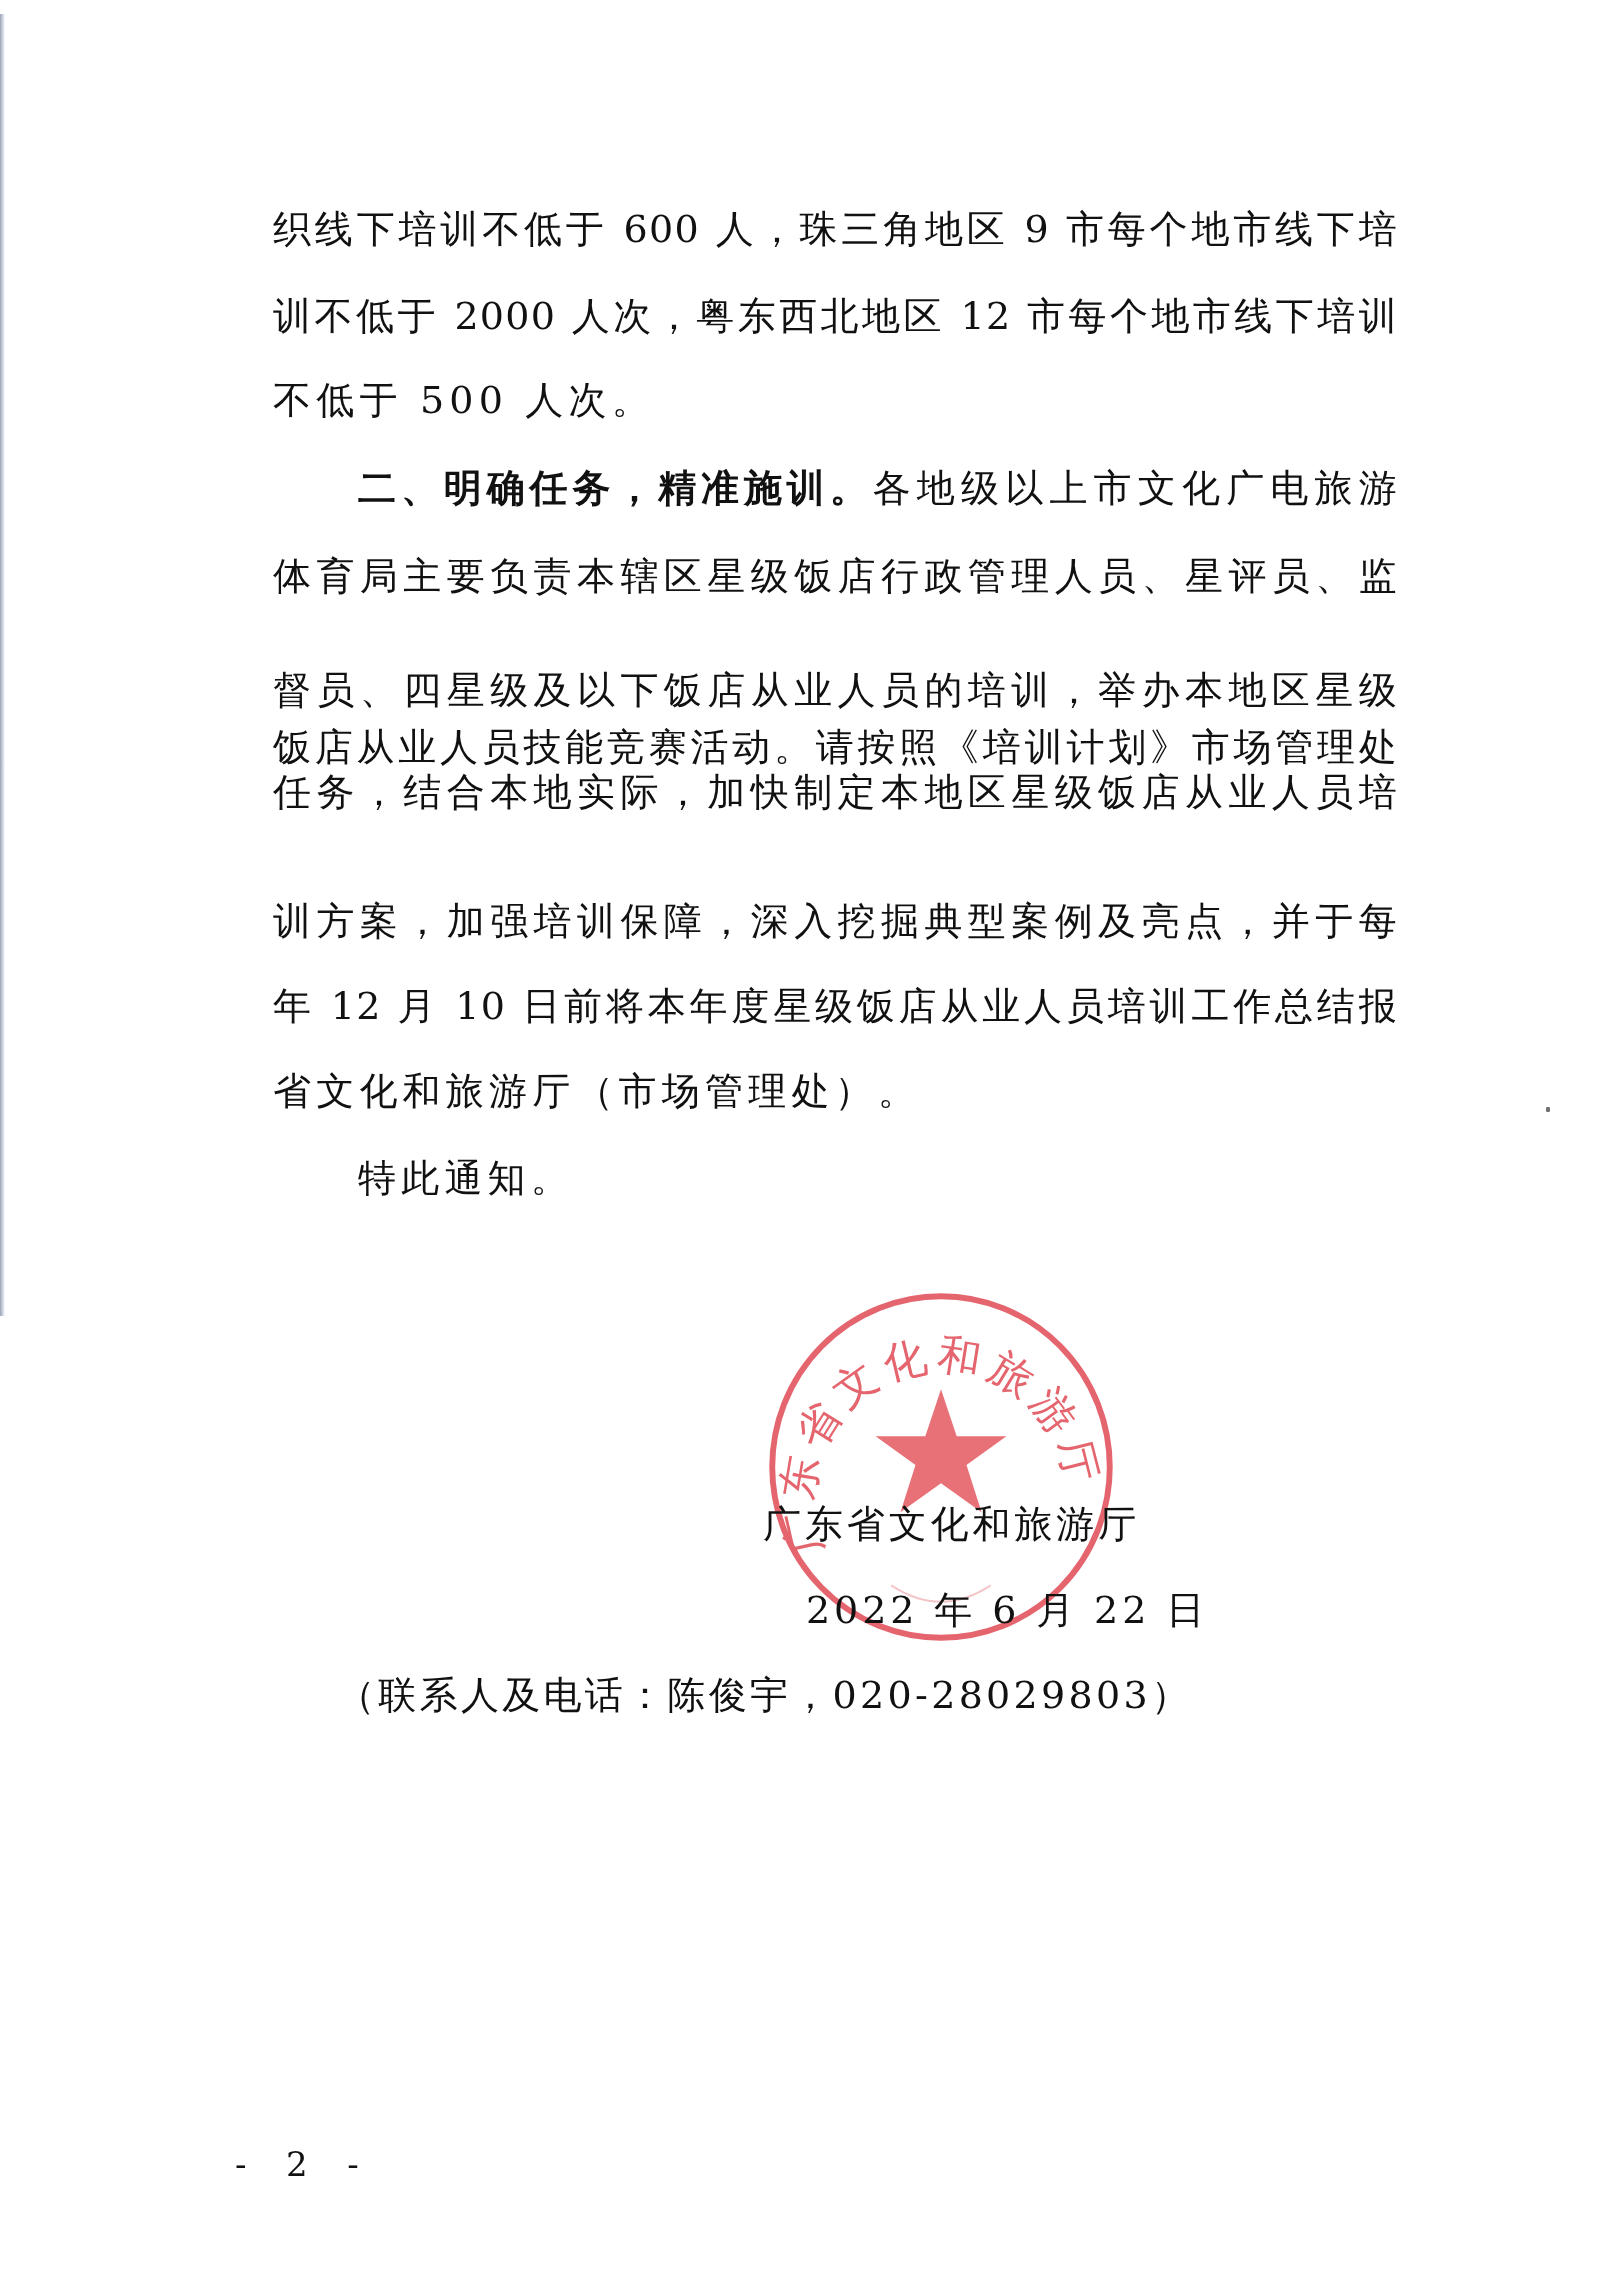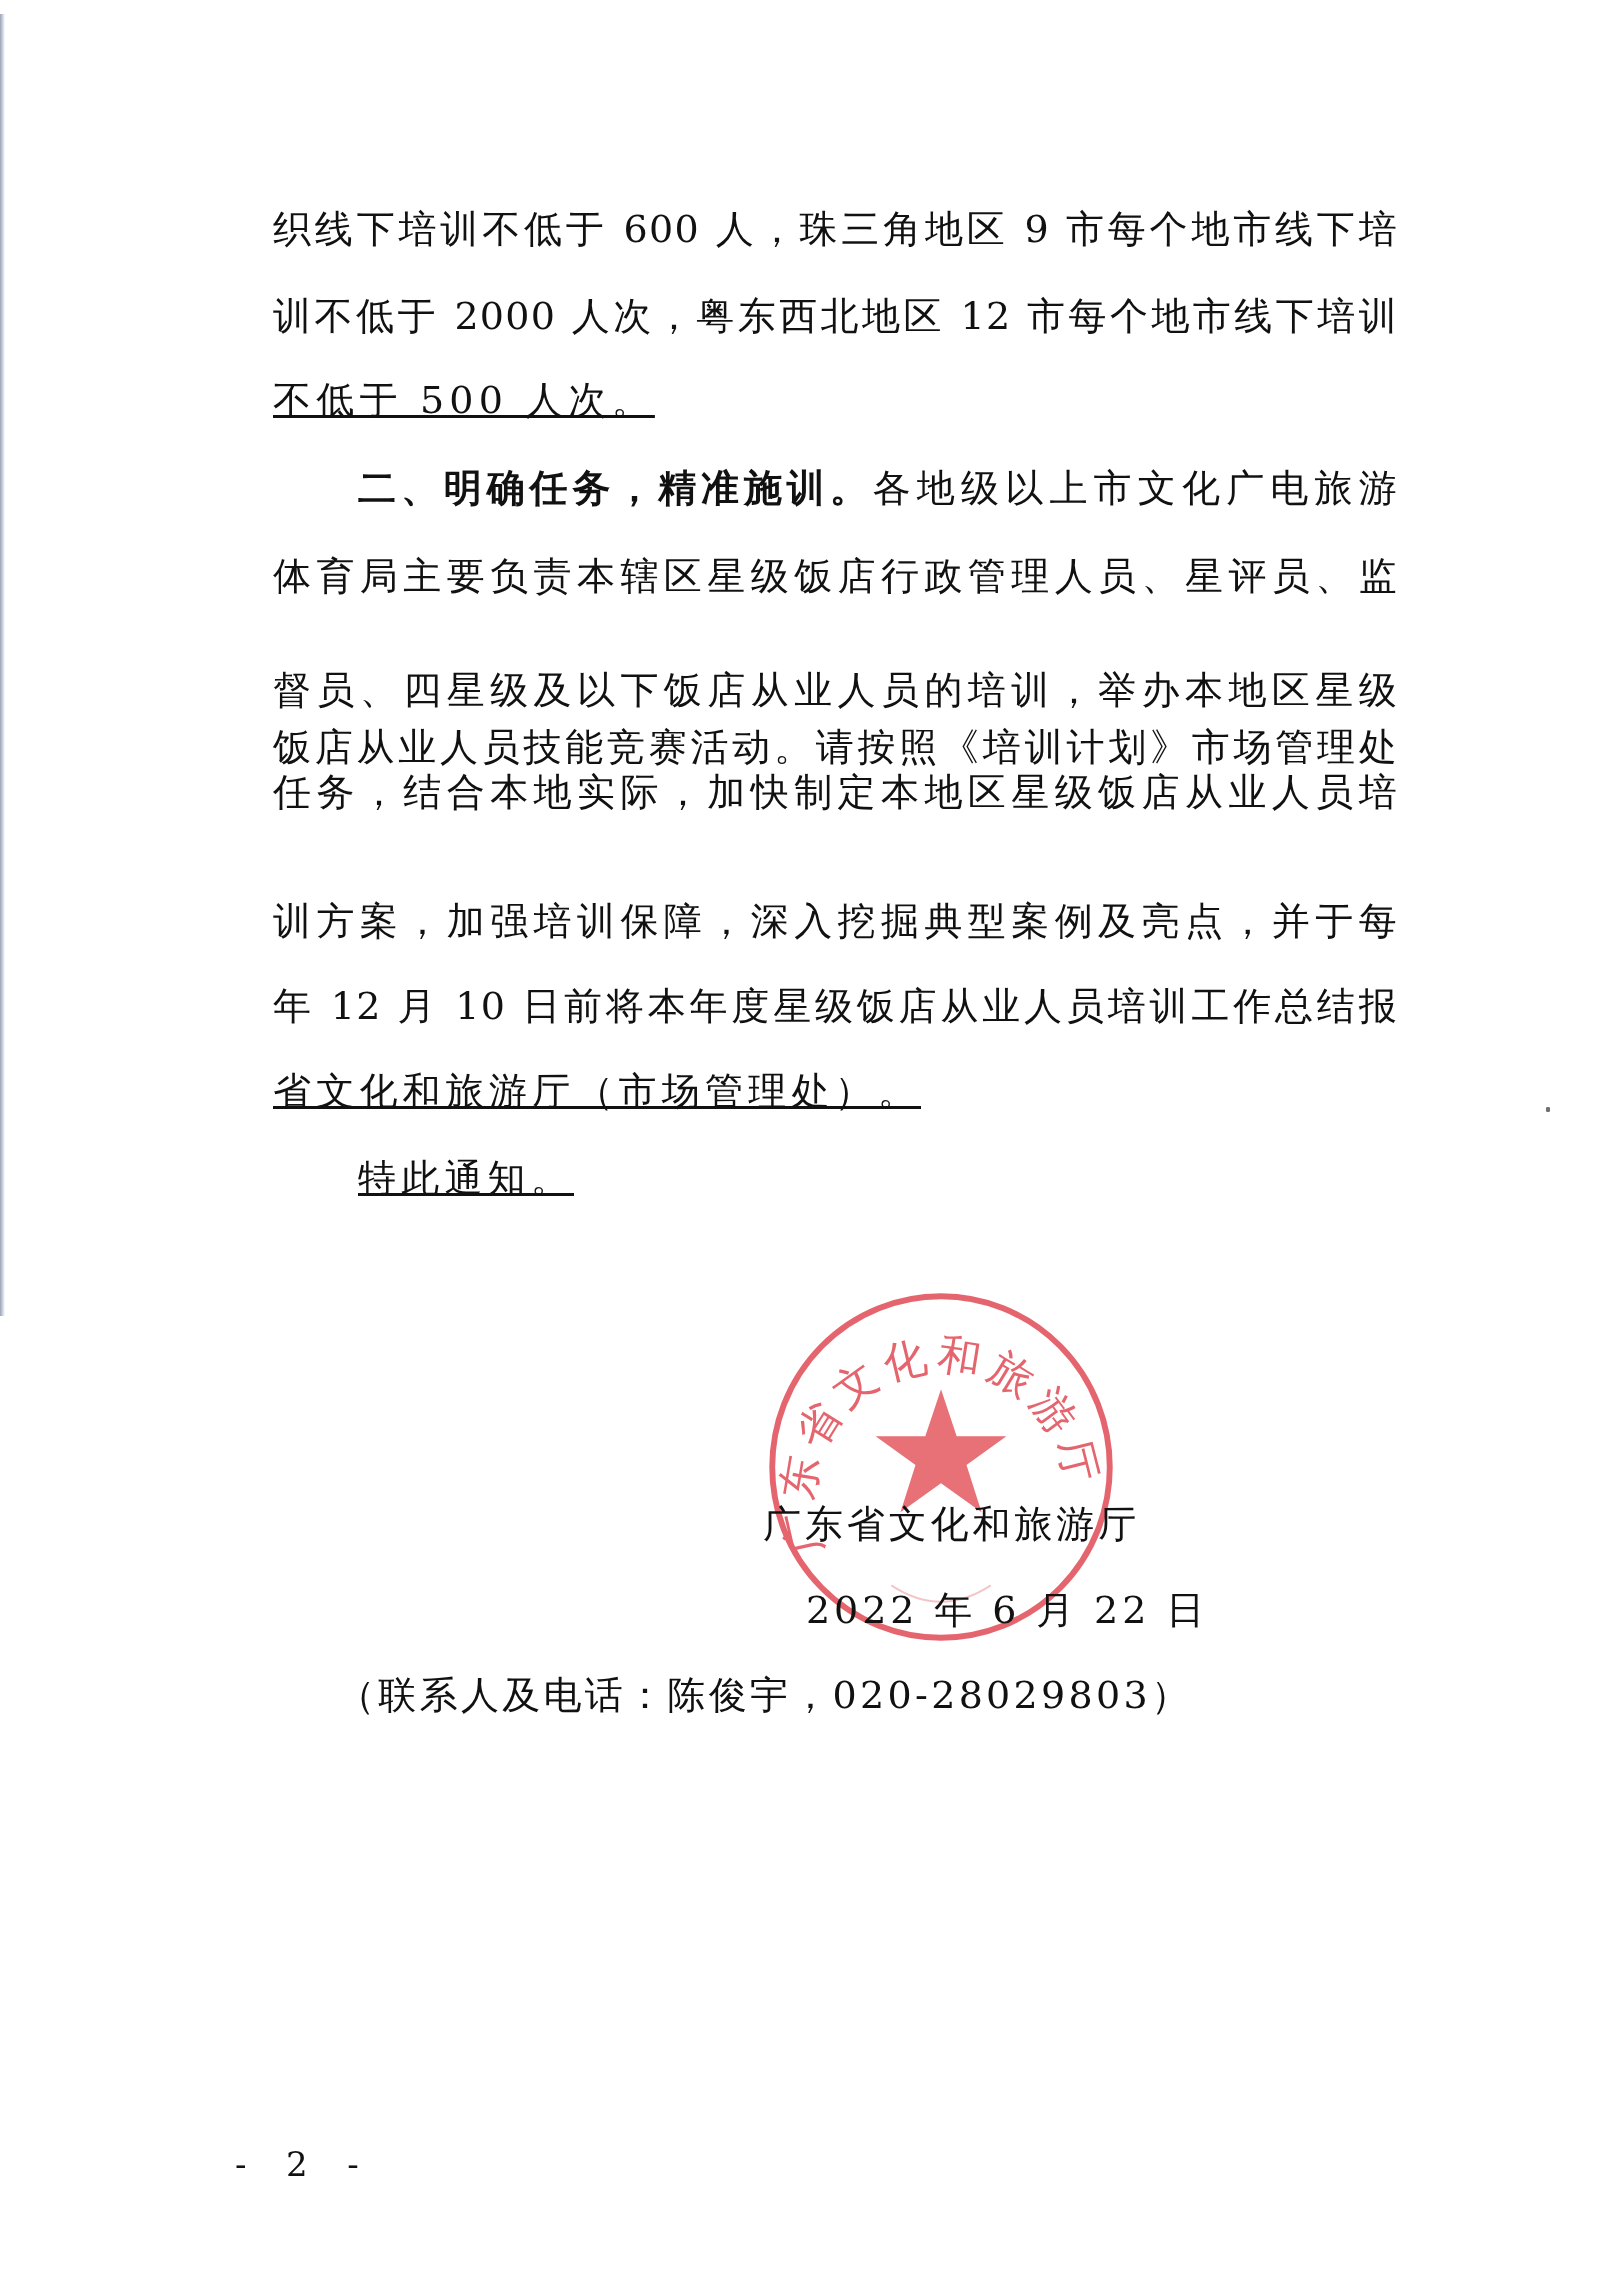--- a/index.html
+++ b/index.html
@@ -14,21 +14,21 @@
     background: linear-gradient(to right, #8a93a6 0%, #b9c2d4 45%, rgba(255,255,255,0) 100%);
     opacity: 0.85;
   }
   .line {
     position: absolute; left: 245px; width: 1125px; height: 52px;
     font-size: 38px; line-height: 52px; white-space: nowrap;
     text-align: justify; text-align-last: justify;
     letter-spacing: 1.3px;
     margin-left: 28px;
   }
-  .line.short { text-align: left; text-align-last: left; letter-spacing: 5.2px; text-decoration: underline; }
+  .line.short { text-align: left; text-align-last: left; letter-spacing: 5.2px; }
   .indent { left: 330px; width: 1040px; }
   .heading-run { font-family: Liberation Sans, sans-serif; font-weight: bold; letter-spacing: 0; }
   .sig {
     position: absolute; font-size: 38px; line-height: 52px; white-space: nowrap; letter-spacing: 3.9px; z-index: 3;
   }
   .stamp {
     position: absolute; left: 767px; top: 1291px; width: 348px; height: 352px; z-index: 2;
     opacity: 0.82;
   }
   .speck {

